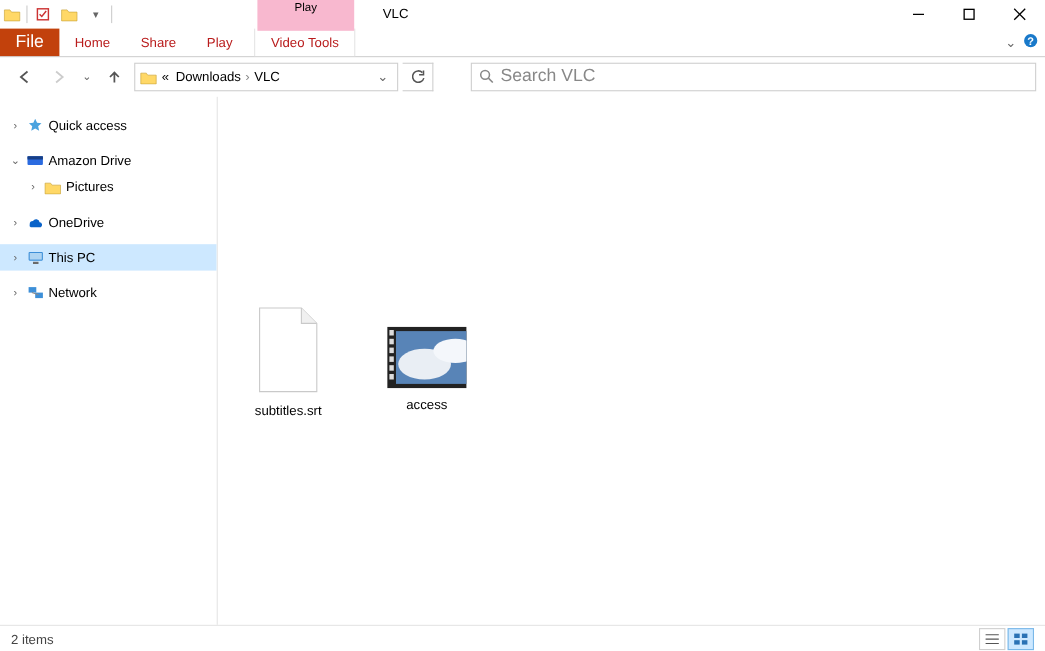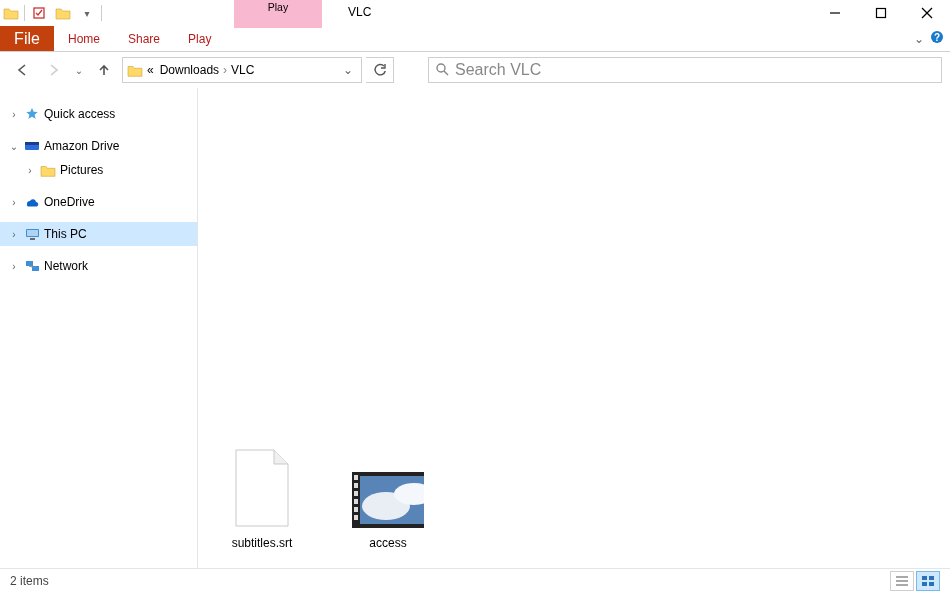--- a/index.html
+++ b/index.html
@@ -39,21 +39,21 @@
 
   
   .main { display: flex; height: 480px; }
   .sidebar { width: 198px; border-right: 1px solid #e5e5e5; padding-top: 14px; overflow:hidden; }
   .tree-item { height: 24px; display: flex; align-items: center; gap: 4px; font-size: 12px; padding-left: 8px; }
   .tree-item.child { padding-left: 24px; }
   .tree-item.selected { background: #cde8ff; }
   .expander { width: 12px; display:flex; align-items:center; justify-content:center; color:#666; font-size:10px; }
   .tree-icon { width: 16px; height: 16px; display:flex; align-items:center; justify-content:center; }
 
-  .content { flex: 1; padding: 18px 16px; display: flex; align-items: flex-end; gap: 30px; }
+  .content { flex: 1; padding: 18px 16px; display: flex; align-items: center; gap: 30px; }
   .file-item { width: 96px; display: flex; flex-direction: column; align-items: center; gap: 6px; }
   .file-thumb { width: 72px; height: 84px; display:flex; align-items:center; justify-content:center; }
   .file-label { font-size: 12px; text-align: center; word-break: break-word; }
 
   
   .status { position: absolute; bottom: 0; left: 0; right: 0; height: 24px; border-top: 1px solid #e5e5e5; display: flex; align-items: center; padding: 0 10px; font-size: 12px; color:#444;margin-top:28px; }
   .status-right { margin-left: auto; display: flex; gap: 2px; }
   .view-btn { width: 24px; height: 20px; border: 1px solid #cfcfcf; display:flex; align-items:center; justify-content:center; }
   .view-btn.active { background: #cde8ff; border-color:#7ab8e8; }
 
@@ -107,20 +107,21 @@
         </svg>
       </div>
   </div>
 </div>
 
 <div class="ribbon">
   <div class="ribbon-file">File</div>
   <div class="ribbon-tab">Home</div>
   <div class="ribbon-tab">Share</div>
   <div class="ribbon-tab">Play</div>
+  <div class="ribbon-tab context" style="margin-left:6px;">Video Tools</div>
   <div class="ribbon-right">
     <span style="color:#666;">⌄</span>
     <span>
       <svg width="14" height="14">
           <circle cx="7" cy="7" r="6" fill="#1979ca"></circle>
           <text x="7" y="10.5" font-size="10" fill="#fff" text-anchor="middle" font-weight="bold">?</text>
         </svg>
     </span>
   </div>
 </div>

